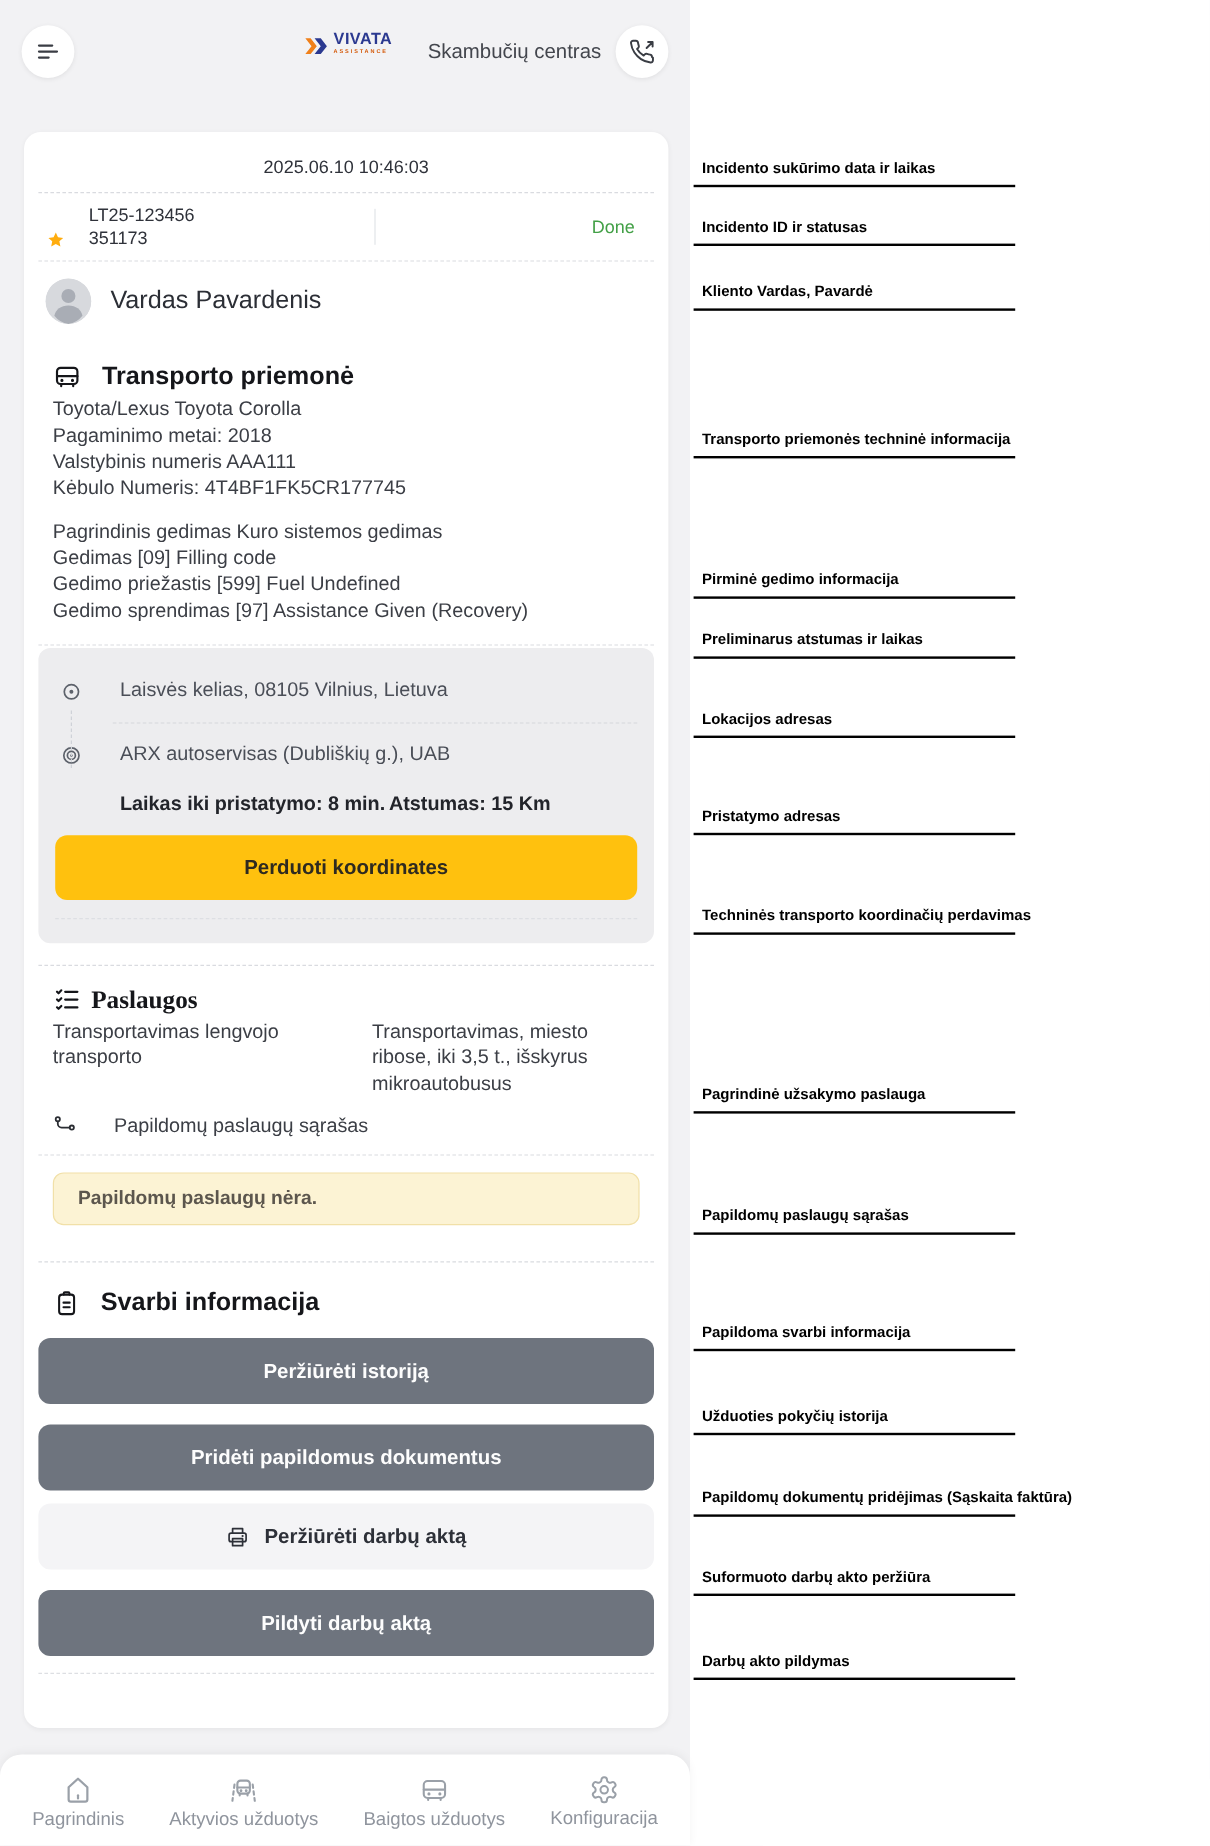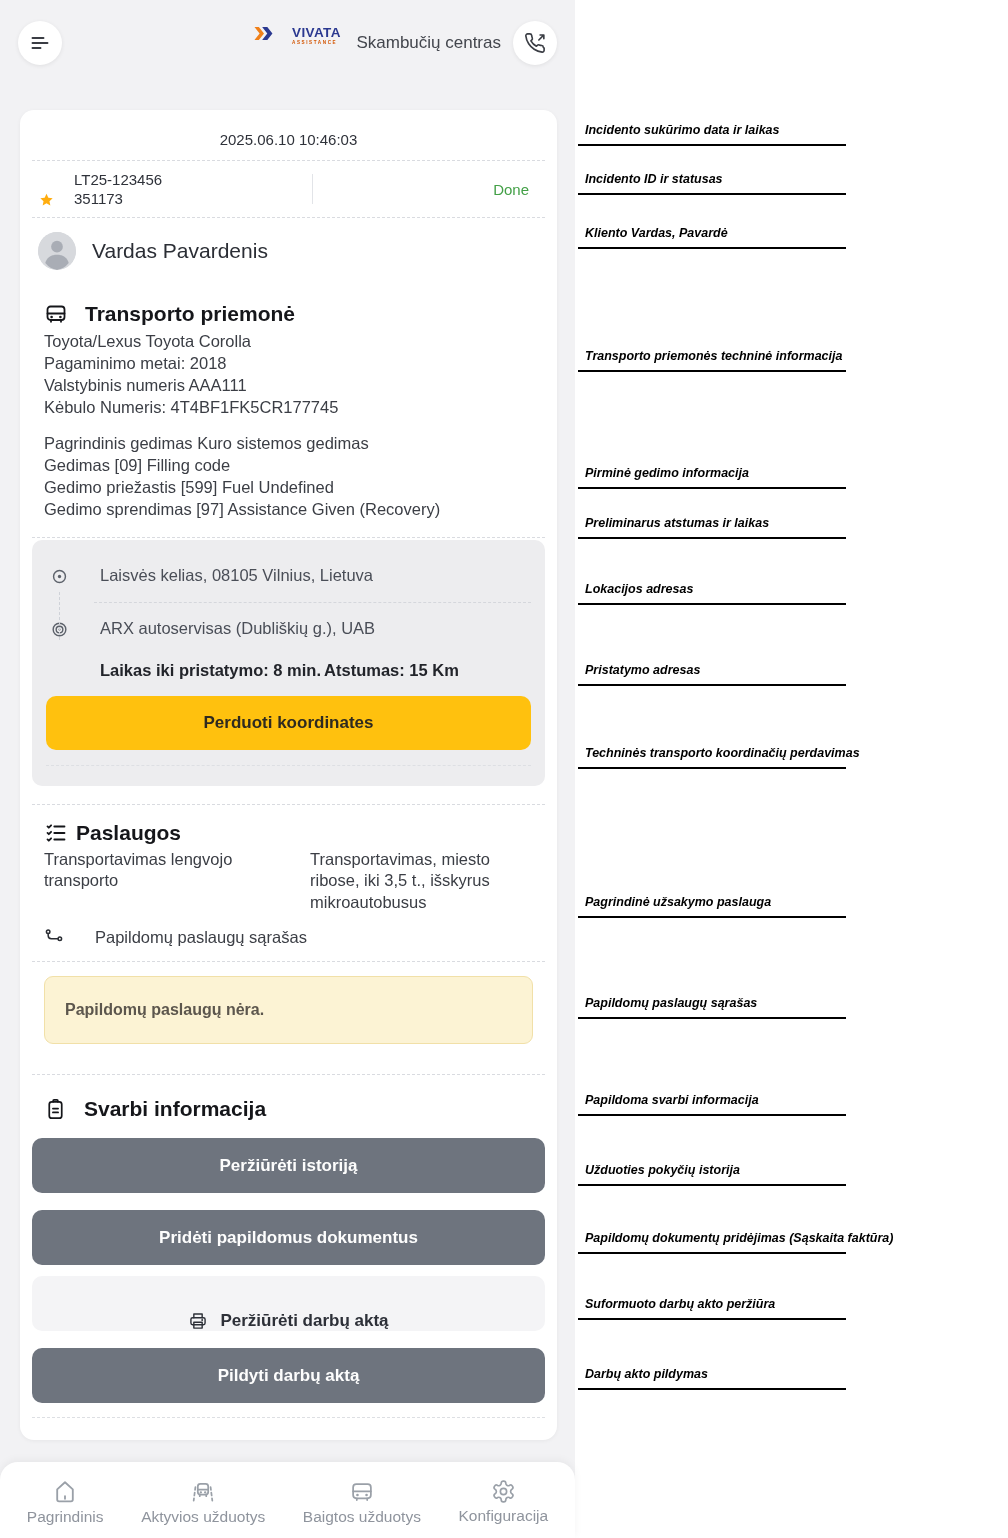--- a/index.html
+++ b/index.html
@@ -8,21 +8,21 @@
   .stage { position:relative; width:1008px; height:1538px; }
 
   
   .app { position:absolute; left:0; top:0; width:575px; height:1538px; background:#F2F2F4; }
 
   .appbar { position:absolute; left:0; top:0; width:575px; height:86px;
     display:flex; align-items:center; padding:0 18px; }
   .circle-btn { width:44px; height:44px; border-radius:50%; background:#fff;
     box-shadow:0 1px 4px rgba(0,0,0,.08); display:flex; align-items:center; justify-content:center;
     color:#3a3d44; flex:0 0 auto; }
-  .logo { position:absolute; left:253px; top:26px; display:flex; align-items:flex-start; gap:17px; }
+  .logo { position:absolute; left:253px; top:26px; display:flex; align-items:flex-end; gap:3px; }
   .logo-txt { display:flex; flex-direction:column; line-height:1; }
   .logo-name { font-size:13.5px; font-weight:800; color:#2B3990; letter-spacing:.4px; }
   .logo-sub { font-size:4.6px; font-weight:700; color:#D35400; letter-spacing:1.6px; margin-top:1.5px; }
   .appbar-right { margin-left:auto; display:flex; align-items:center; gap:12px; }
   .callcenter { font-size:17px; color:#43464d; }
 
   
   .card { position:absolute; left:20px; top:110px; width:537px; height:1330px;
     background:#fff; border-radius:14px; box-shadow:0 1px 4px rgba(0,0,0,.05);
     padding:12px 12px 0 12px; }
@@ -35,21 +35,21 @@
   .id-lines { font-size:15px; color:#2f323a; line-height:1.3; }
   .id-vsep { width:1px; height:30px; background:#e2e4e8; margin-left:150px; }
   .status { margin-left:auto; font-size:15px; font-weight:500; color:#43A047; padding-right:10px; }
 
   .client-row { display:flex; align-items:center; gap:16px; padding:14px 6px 10px; }
   .avatar { width:38px; height:38px; border-radius:50%; overflow:hidden; background:#D7D9DD; flex:0 0 auto; }
   .client-name { font-size:21px; color:#2b2e35; }
 
   .section { margin-top:22px; }
   .sec-head { display:flex; align-items:center; gap:17px; color:#15161a; }
-  .sec-head.tight { gap:8px; }
+  .sec-head.tight { gap:8px;font-family:Liberation Serif, serif; }
   .sec-title { font-size:21px; font-weight:700; }
   .sec-lines { margin-top:5px; font-size:16.5px; color:#3b3e45; line-height:1.33; }
 
   .dist-row { display:flex; align-items:center; margin-top:14px; padding:12px 2px; font-size:16px; color:#2f323a; }
   .dist-item { display:flex; align-items:center; gap:8px; }
   .dist-right { margin-left:auto; }
 
   .route-box { position:relative; background:#EDEDEF; border-radius:10px; padding:14px; margin-top:2px; }
   .route-row { display:flex; align-items:flex-start; gap:30px; padding:12px 4px; font-size:16.5px; color:#4a4e57; }
   .route-row .ric { flex:0 0 20px; color:#5d626b; margin-top:1px; }
@@ -62,42 +62,42 @@
     font-family:inherit; cursor:pointer; }
   .route-endash { border-top:1.5px dashed #dddfe3; margin-top:15px; margin-bottom:6px; }
 
   .svc-cols { display:flex; gap:28px; margin-top:4px; font-size:16.5px; color:#3b3e45; line-height:1.33; }
   .svc-cols .c1 { flex:0 0 238px; }
   .svc-cols .c2 { flex:1; }
   .svc-extra { display:flex; align-items:center; gap:31px; margin-top:13px; font-size:16.5px; color:#3b3e45; }
   .svc-extra .ric { color:#2a2d33; }
 
   .notice { margin:14px 12px 0; background:#FCF3D4; border:1.5px solid #F1E0A8; border-radius:9px;
-    padding:24px 20px; font-size:16px; font-weight:600; color:#5C564D; }
+    padding:12px 20px; font-size:16px; font-weight:600; color:#5C564D; }
 
   .note-line { margin-top:6px; font-size:17px; color:#3b3e45; }
 
   .btn-slate { display:block; width:100%; height:55px; border:none; border-radius:10px;
     background:#6E747E; color:#fdfdfd; font-size:17px; font-weight:700; font-family:inherit;
     margin-top:17px; cursor:pointer; }
-  .btn-light { display:flex; align-items:flex-end; justify-content:center; gap:12px;
+  .btn-light { display:flex; align-items:center; justify-content:center; gap:12px;
     width:100%; height:55px; border:none; border-radius:10px; background:#F4F4F6;
     color:#2d3038; font-size:17px; font-weight:600; font-family:inherit; margin-top:11px; cursor:pointer; }
   .card-enddash { border-top:1.5px dashed #dddfe3; margin:14px 0 0; }
 
   
   .bottomnav { position:absolute; left:0; top:1462px; width:575px; height:76px; background:#fff;
     border-radius:18px 18px 0 0; box-shadow:0 -2px 8px rgba(0,0,0,.05);
     display:flex; align-items:center; justify-content:space-around; padding:4px 8px 0; }
   .nav-item { display:flex; flex-direction:column; align-items:center; gap:3px;
     color:#9aa0a8; cursor:pointer; }
   .nav-label { font-size:15.5px; color:#8f949d; }
 
   
-  .ann-panel { position:absolute; left:575px; top:2px; width:433px; height:1292px; background:#fff;font-style:italic; }
+  .ann-panel { position:absolute; left:575px; top:12px; width:433px; height:1292px; background:#fff; }
   .ann { position:absolute; left:3px; width:268px; border-bottom:2px solid #000;
     padding:0 0 7px 7px; font-size:12.5px; font-weight:700; color:#000; white-space:nowrap; }
 
   svg { display:block; }
 </style>
 </head>
 <body>
 
 <div class="stage">
 

